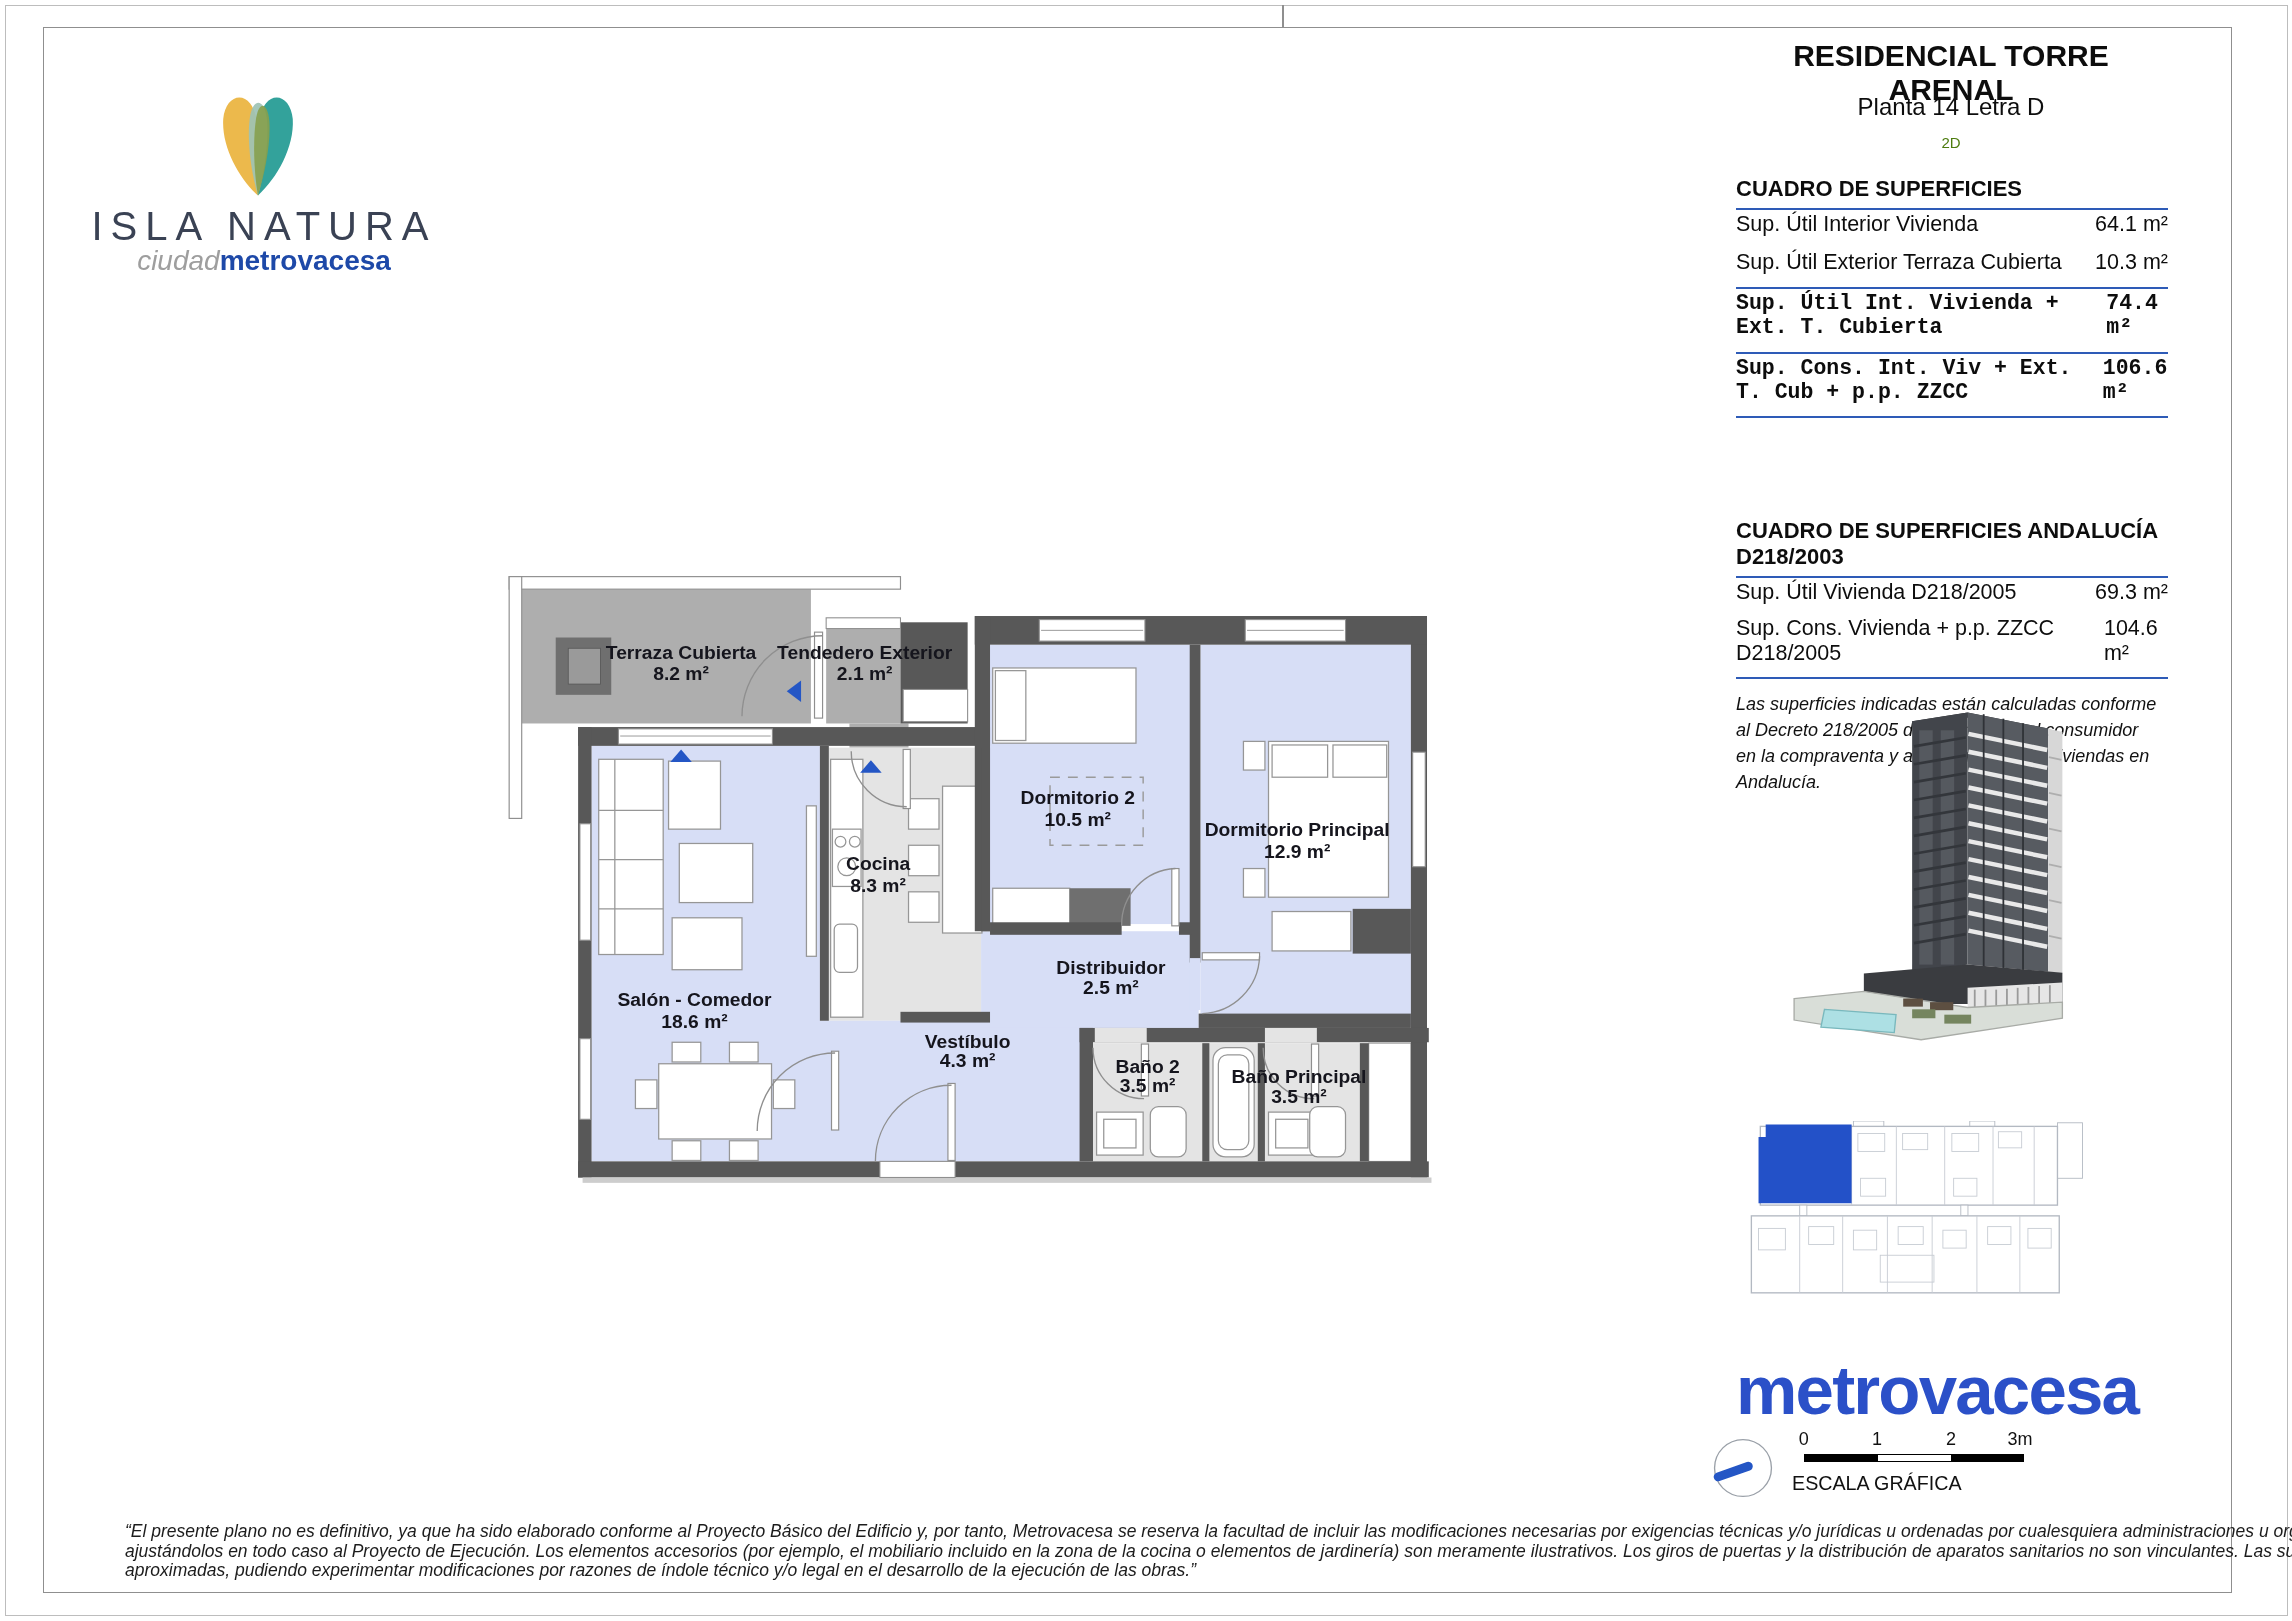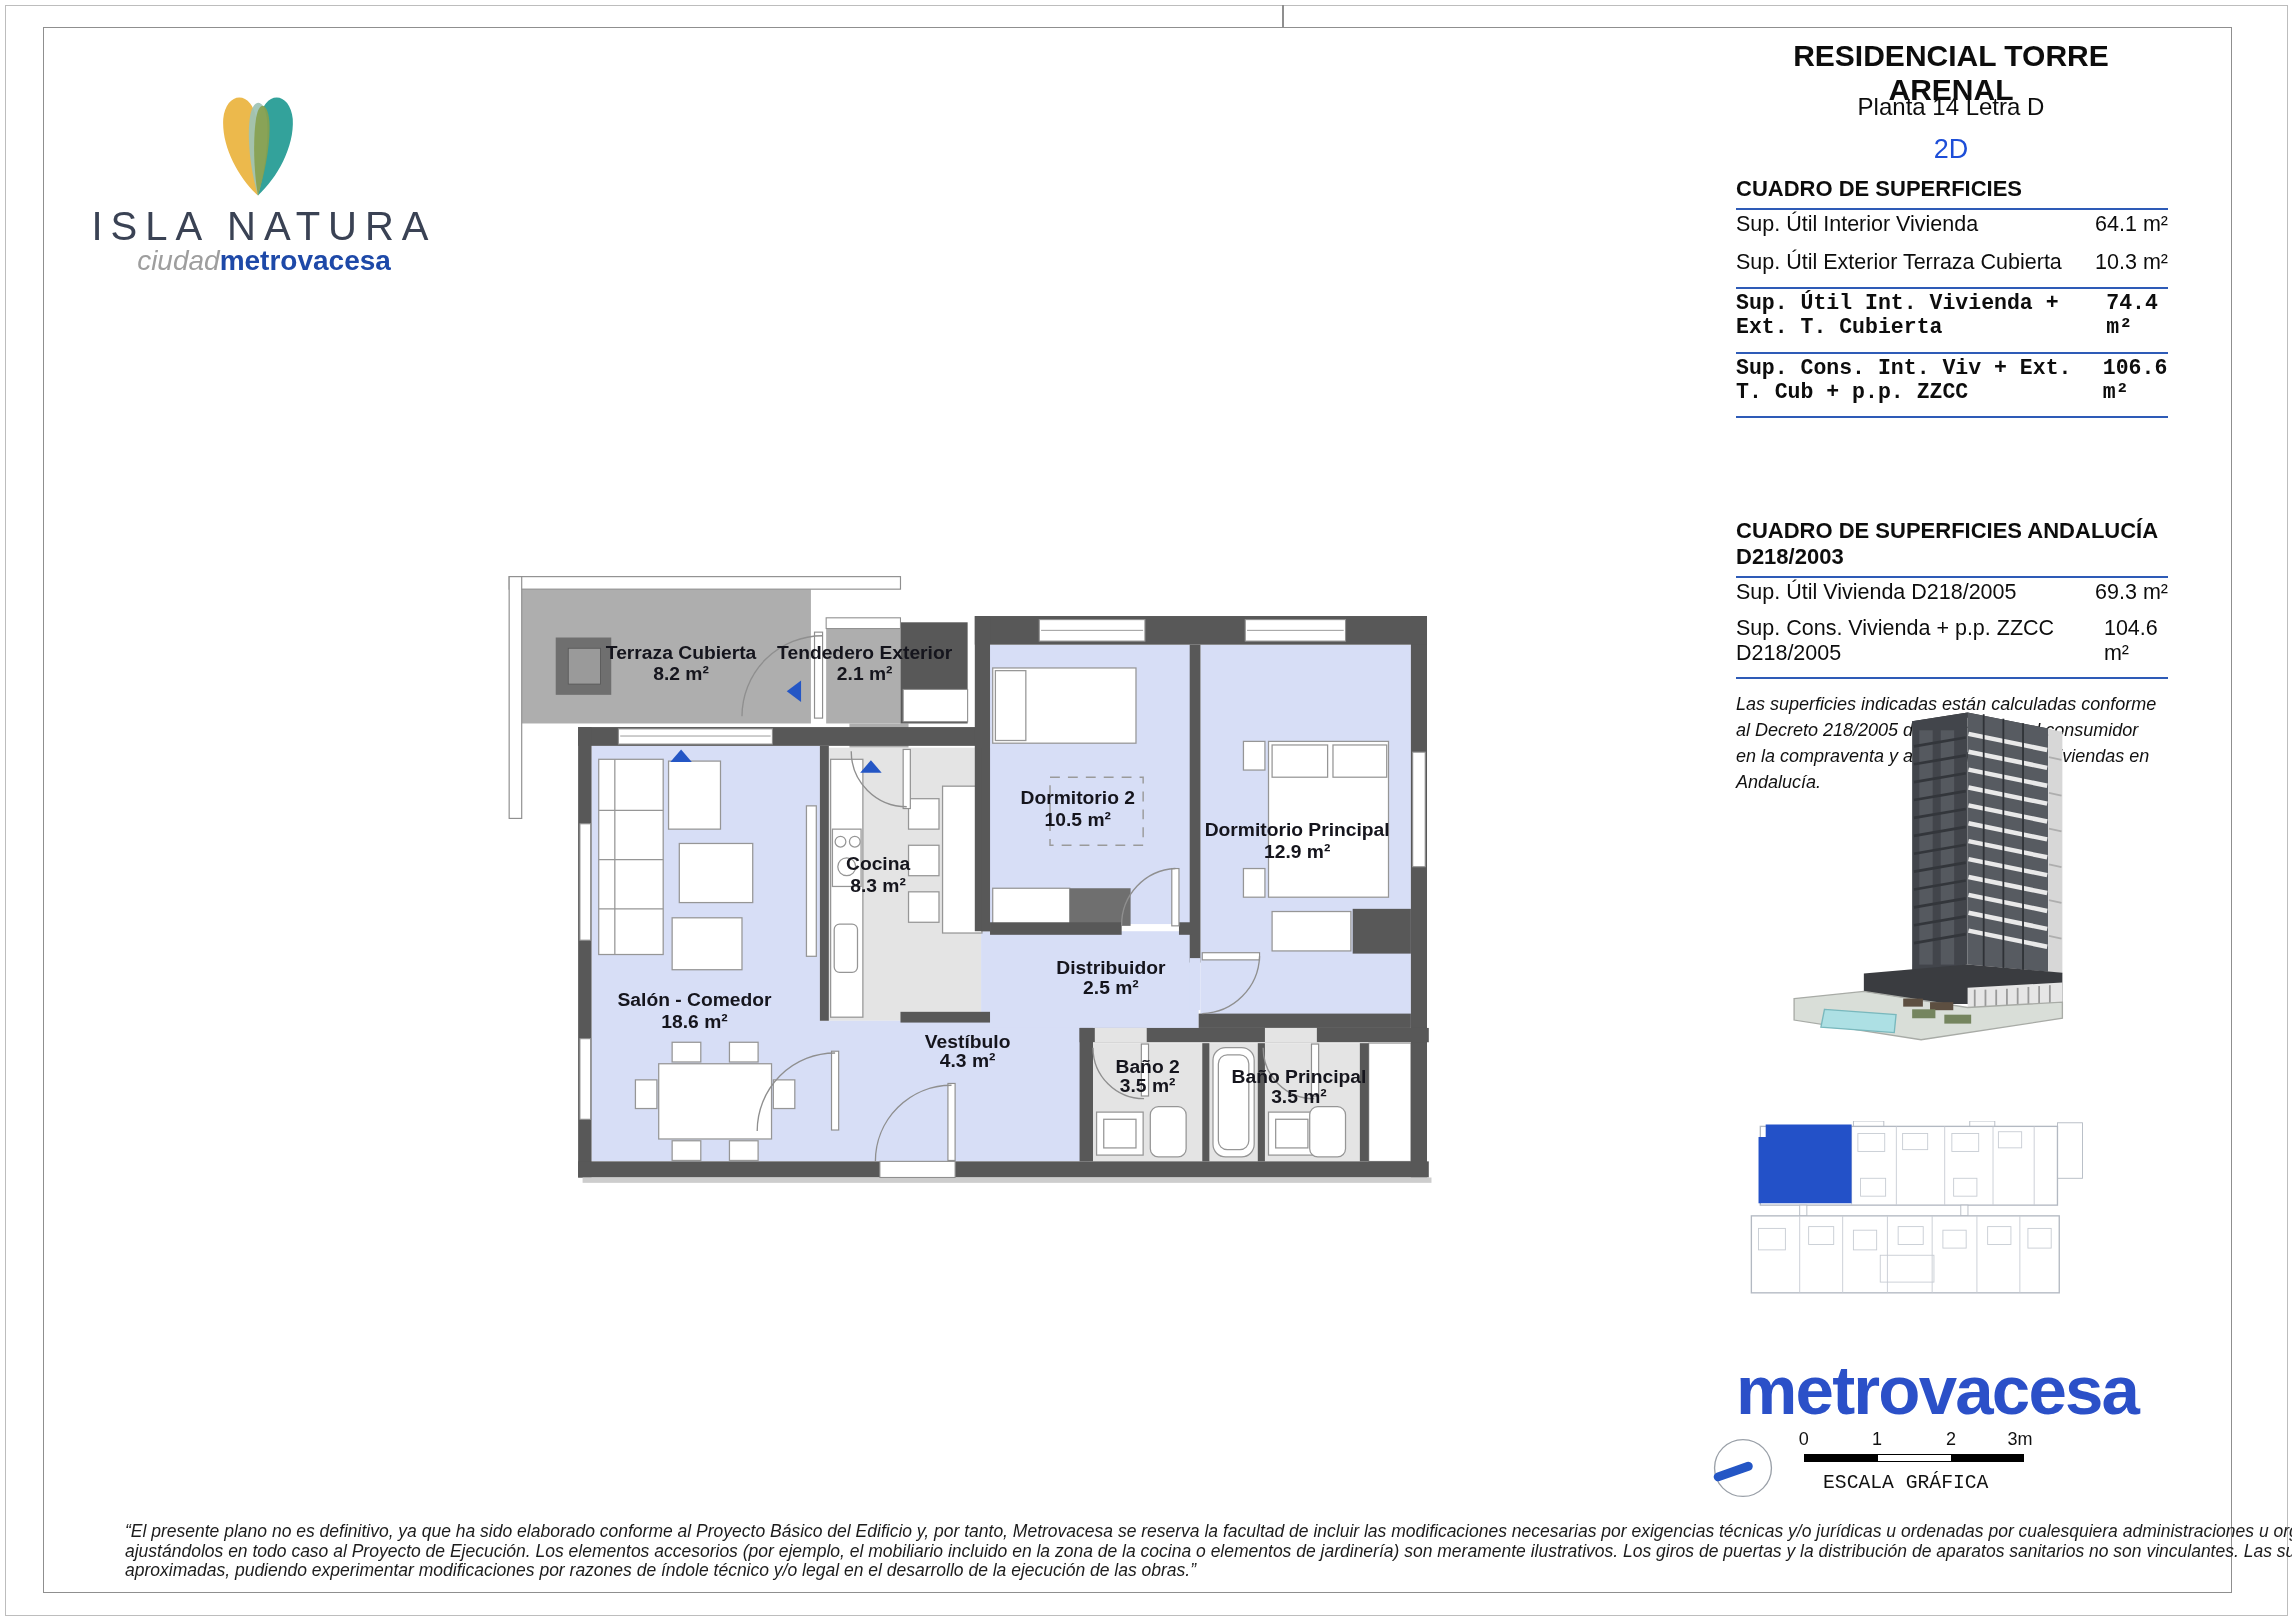--- a/index.html
+++ b/index.html
@@ -13,21 +13,21 @@
   .brand-heart{position:absolute;left:213px;top:86px;width:90px;height:113px;}
   .brand-title{position:absolute;left:49px;top:204px;width:430px;text-align:center;
     font-size:40px;font-weight:400;letter-spacing:8px;color:#3a4254;}
   .brand-sub{position:absolute;left:49px;top:245px;width:430px;text-align:center;font-size:28px;}
   .brand-sub .lt{color:#9e9e9e;font-style:italic;}
   .brand-sub .bd{color:#1e49a8;font-weight:700;}
   
   .titleblock{position:absolute;left:1733px;top:0;width:436px;text-align:center;}
   .t-project{position:absolute;top:39px;width:100%;font-size:30px;font-weight:700;color:#0d0d0d;}
   .t-unit{position:absolute;top:93px;width:100%;font-size:24px;color:#0d0d0d;}
-  .t-typo{position:absolute;top:134px;width:100%;font-size:27px;color:#1d4ed8;}
+  .t-typo{position:absolute;top:134px;width:100%;font-size:15px;color:#4d7c0f;}
   
   .sbox{position:absolute;left:1736px;width:432px;}
   .sbox .hd{font-size:22px;font-weight:700;color:#0d0d0d;}
   .rule{height:0;border-top:2.7px solid #2e5bb7;margin-top:6.3px;}
   .srow{display:flex;justify-content:space-between;font-size:21.5px;color:#0d0d0d;}
   .srow.bold{font-weight:700;font-family:Liberation Mono, monospace;}
   .mt16{margin-top:2px;} .mt14{margin-top:12.5px;} .mt12{margin-top:10.7px;gap:44px;}
   .note{margin-top:12.5px;width:425px;font-size:18px;font-style:italic;line-height:1.45;color:#16161
 
 6;}
@@ -223,21 +223,21 @@
 <div class="scale">
   <span class="tick" style="left:19.7px;">0</span>
   <span class="tick" style="left:93px;">1</span>
   <span class="tick" style="left:167px;">2</span>
   <span class="tick" style="left:236px;">3m</span>
   <div class="segs" style="left:19.7px;">
     <div class="seg" style="left:0;width:73px;background:#000;"></div>
     <div class="seg" style="left:73px;width:73px;background:#fff;"></div>
     <div class="seg" style="left:146px;width:73px;background:#000;"></div>
   </div>
-  <div class="caption" style="left:39px;font-family:Liberation Mono, monospace;">ESCALA GRÁFICA</div>
+  <div class="caption" style="left:8px;">ESCALA GRÁFICA</div>
 </div>
 
 <svg class="abs" style="left:502px;top:537px;" width="985" height="681" viewBox="0 0 1100 760">
 
   <rect x="22" y="58" width="323" height="150" fill="#aeaeae"></rect>
   <rect x="362" y="102" width="83" height="106" fill="#aeaeae"></rect>
   <rect x="388" y="208" width="66" height="27" fill="#aeaeae"></rect>
   <rect x="365" y="235" width="170" height="305" fill="#e4e4e4"></rect>
   <polygon points="100,233 355,233 355,540 655,540 655,697 100,697" fill="#d7def6"></polygon>
   <rect x="545" y="120" width="225" height="312" fill="#d7def6"></rect>

